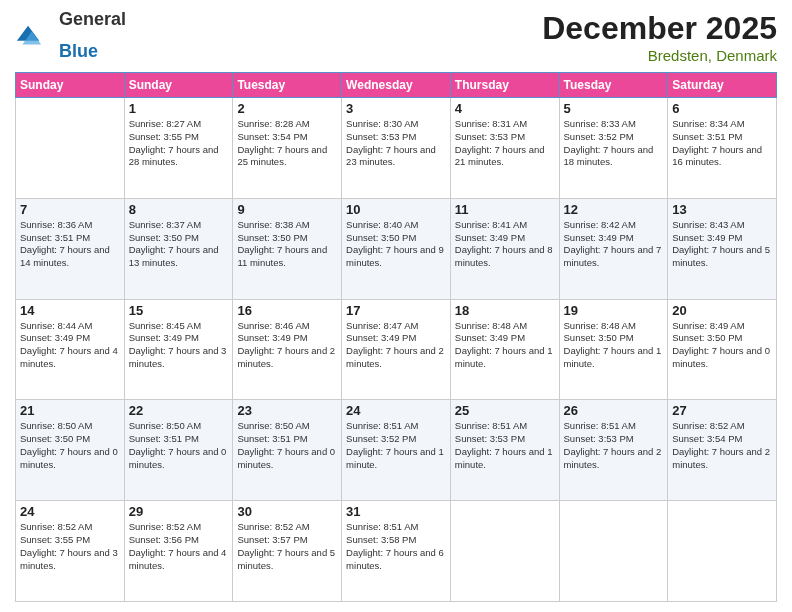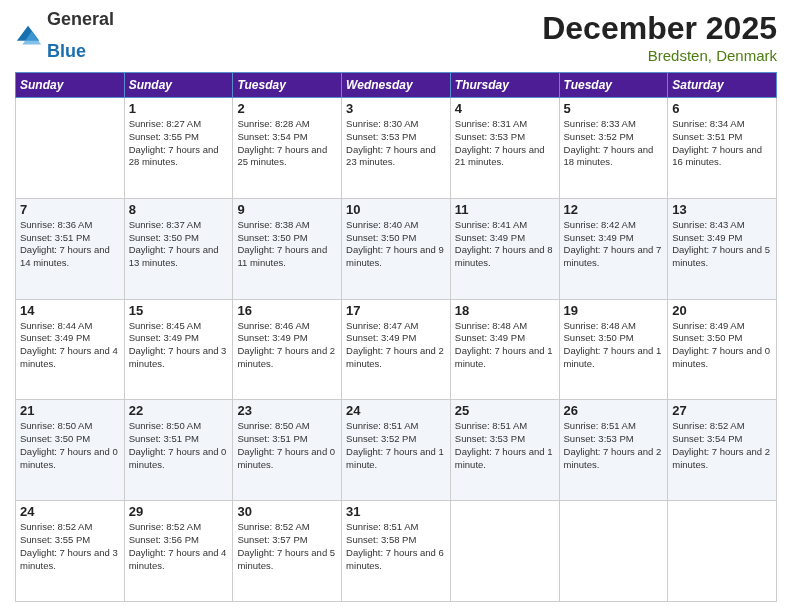--- a/index.html
+++ b/index.html
@@ -19,21 +19,21 @@
     }
     .header {
       display: flex;
       justify-content: space-between;
       align-items: flex-start;
       margin-bottom: 8px;
     }
     .logo {
       display: flex;
       align-items: center;
-      gap: 4px;
+      gap: 16px;
     }
     .logo-text {
       display: flex;
       flex-direction: column;
       line-height: 1.1;
     }
     .logo-general {
       font-size: 18px;
       font-weight: bold;
       color: #333;
@@ -100,22 +100,21 @@
     .empty-cell {
       background: #f9f9f9;
     }
     tr:nth-child(odd) td {
       background: #ffffff;
     }
     tr:nth-child(even) td {
       background: #f2f6fb;
     }
     .calendar thead tr th {
-      background: #4c1d95;
-      font-style: italic;
+      background: #ec4899;
     }
   </style>
 </head>
 <body>
 
 <div class="page">
   <div class="header">
     <div class="logo">
       <svg class="logo-icon" viewBox="0 0 30 30">
         <polygon points="14,4 26,20 2,20" fill="#1a6faf"></polygon>

